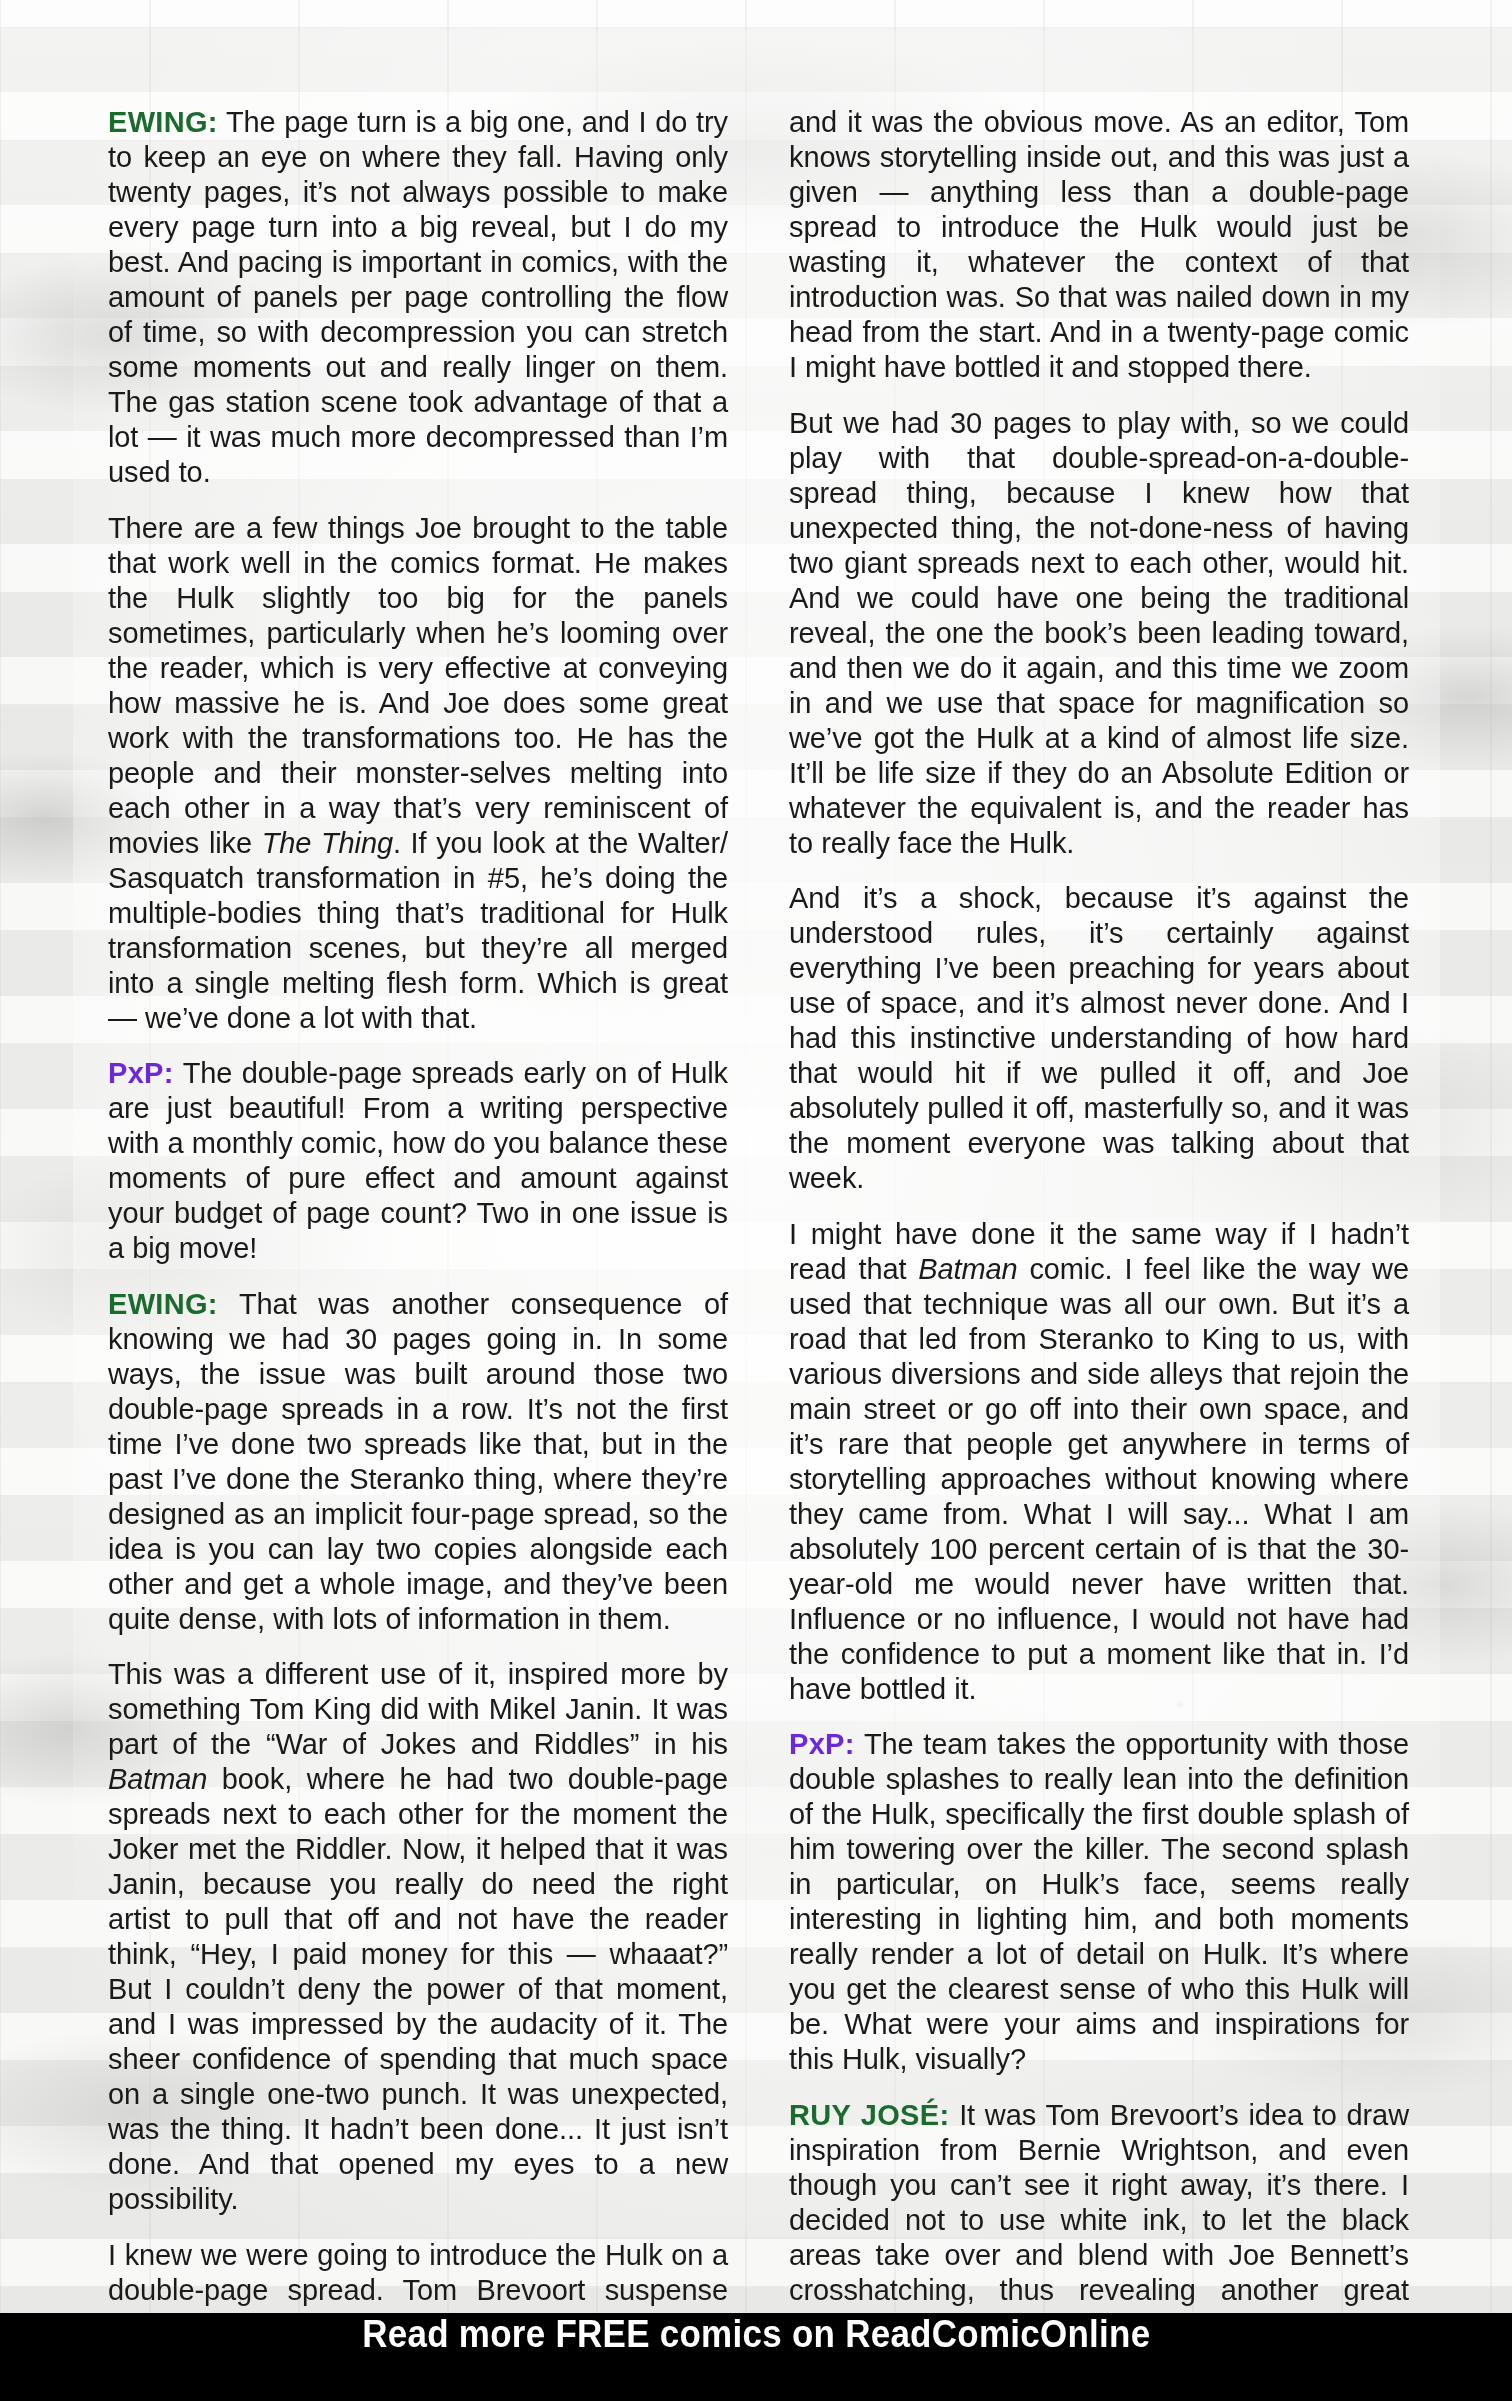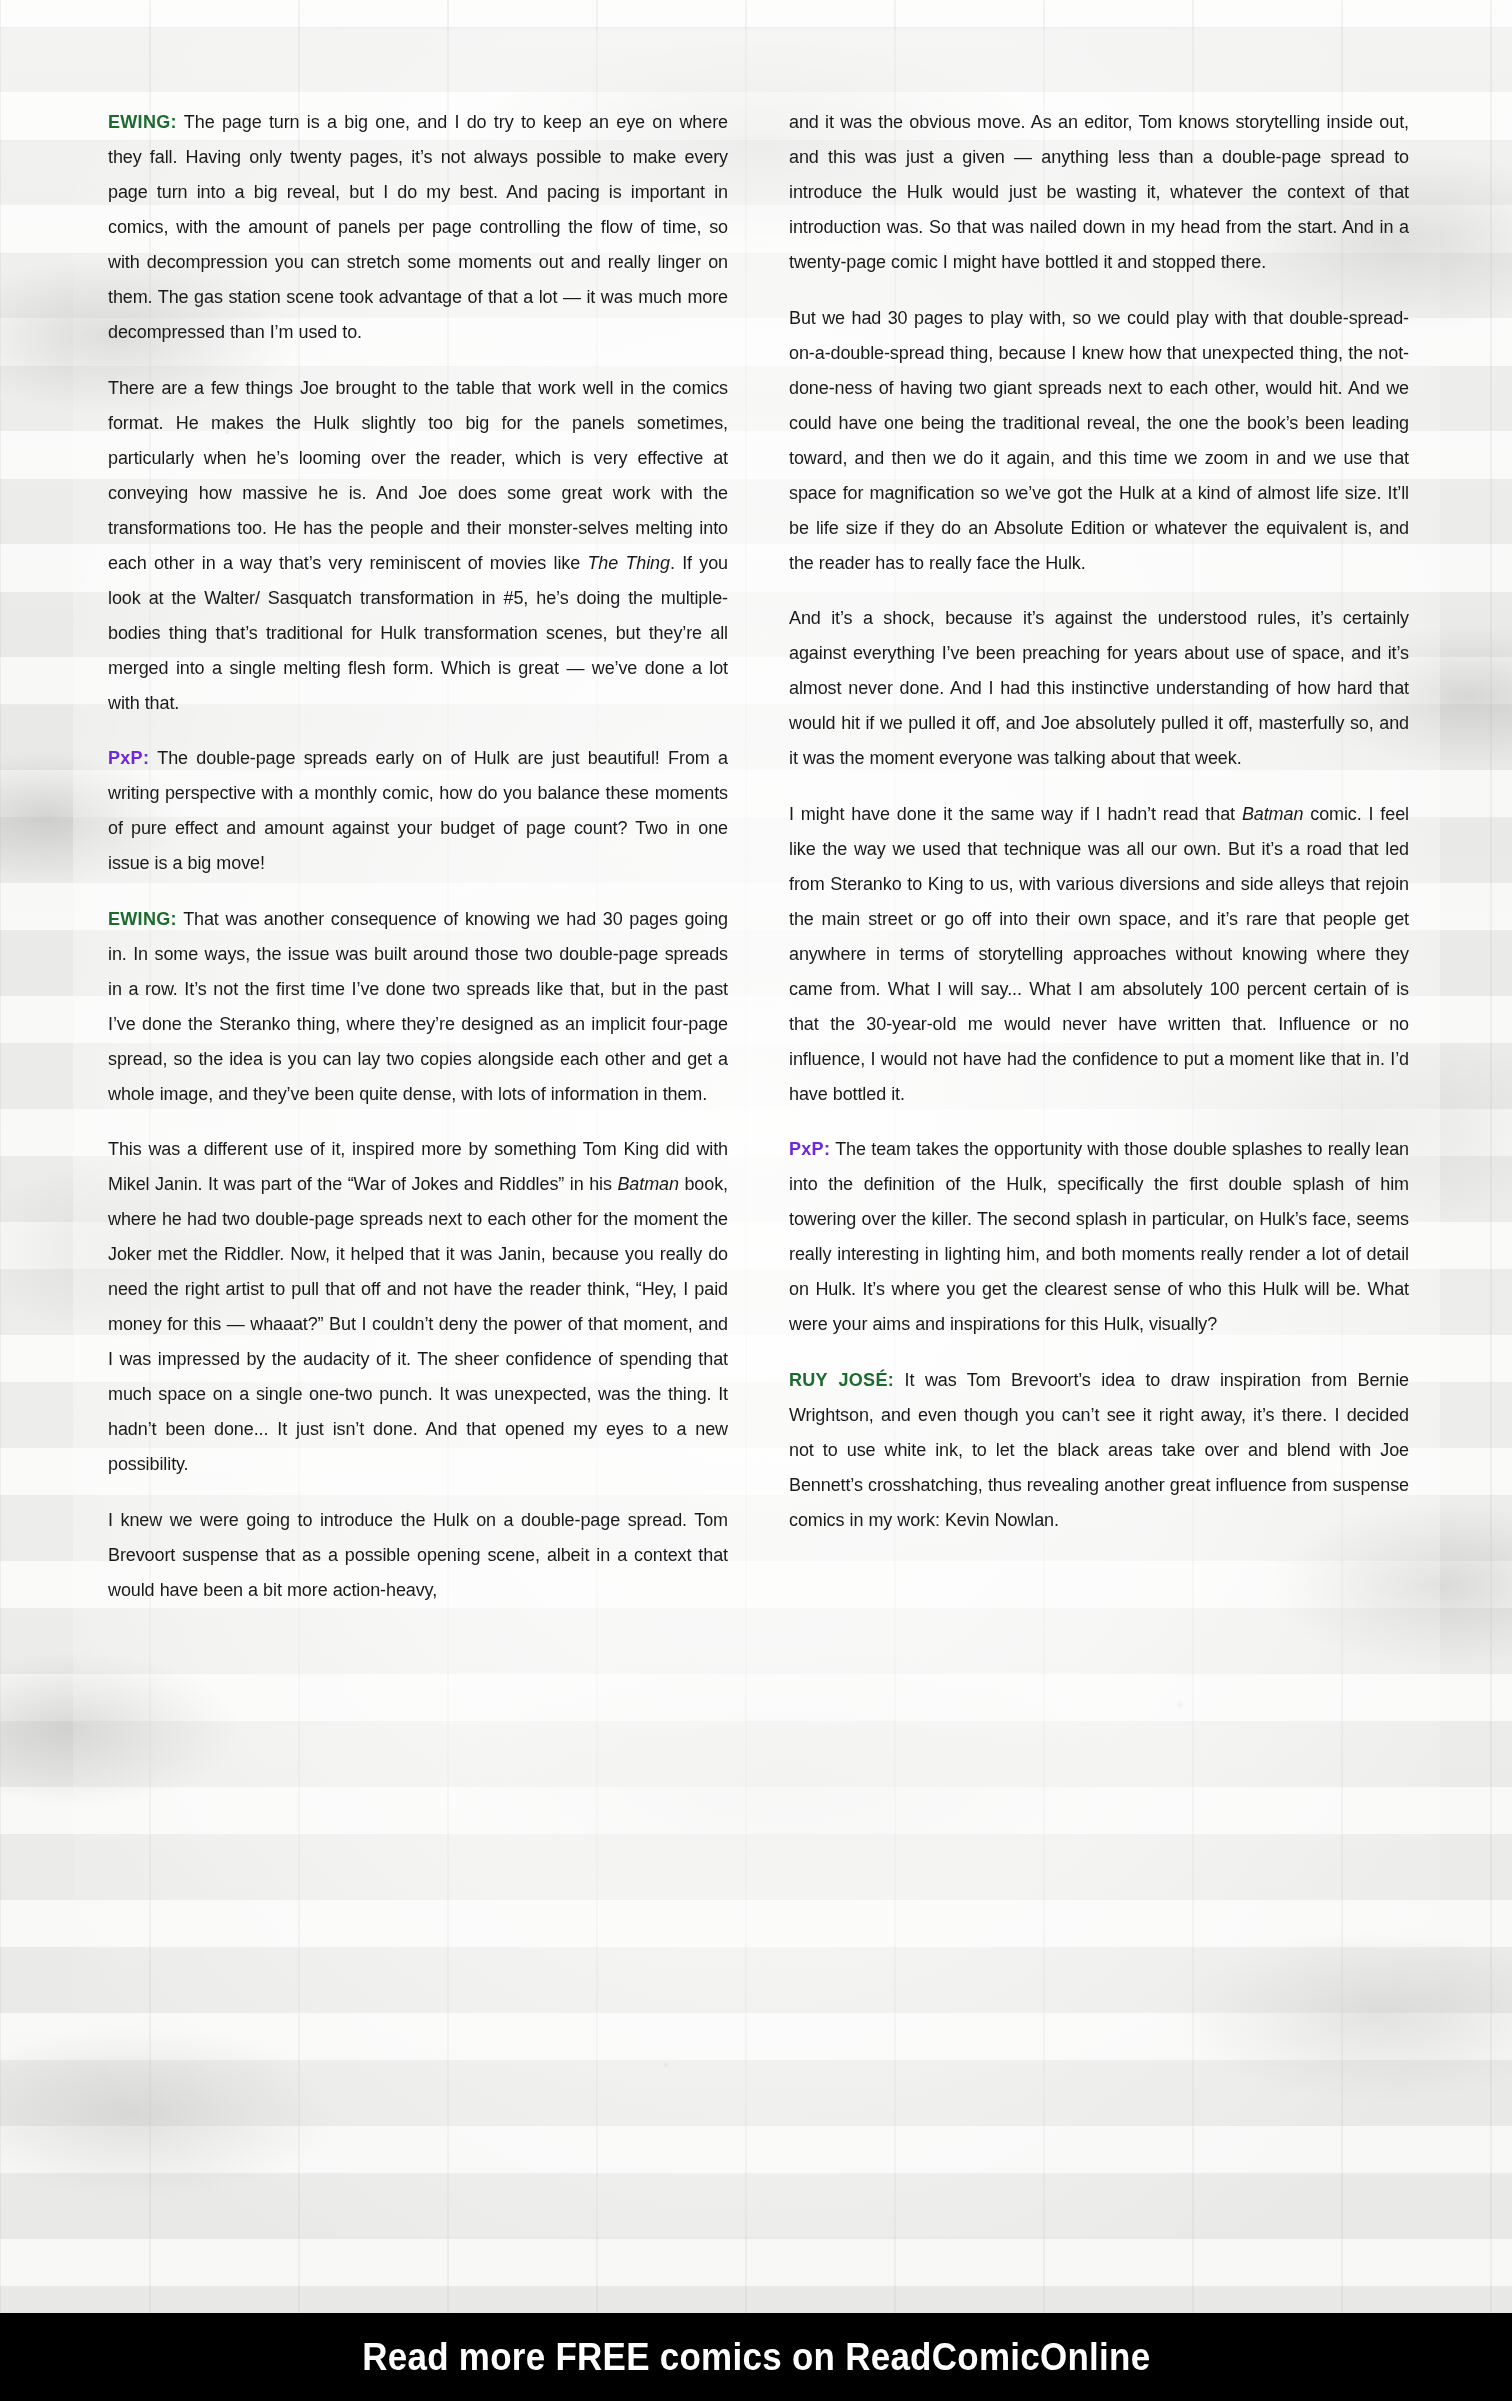--- a/index.html
+++ b/index.html
@@ -79,21 +79,21 @@
     display: flex;
     gap: 61px;
   }
 
   .column {
     width: 620px;
   }
 
   .para {
     font-family: "Liberation Sans", sans-serif;
-    font-size: 18px;
+    font-size: 29px;
     line-height: 35px;
     color: #1a1a1a;
     text-align: justify;
     text-justify: inter-word;
     margin-bottom: 20.5px;
     letter-spacing: -0.1px;
     word-spacing: 0.2px;
     -webkit-font-smoothing: antialiased;
   }
   .para:last-child { margin-bottom: 0; }
@@ -109,21 +109,21 @@
 
   
   #footer-banner {
     position: absolute;
     left: 0;
     bottom: 0;
     width: 1513px;
     height: 88px;
     background: #000000;
     display: flex;
-    align-items: center;
+    align-items: flex-start;
     justify-content: center;
   }
   #footer-banner-text {
     color: #ffffff;
     font-family: "Liberation Sans Narrow", "Liberation Sans", sans-serif;
     font-weight: bold;
     font-size: 38px;
     letter-spacing: 0.3px;
     transform: scaleX(0.92);
     white-space: nowrap;

